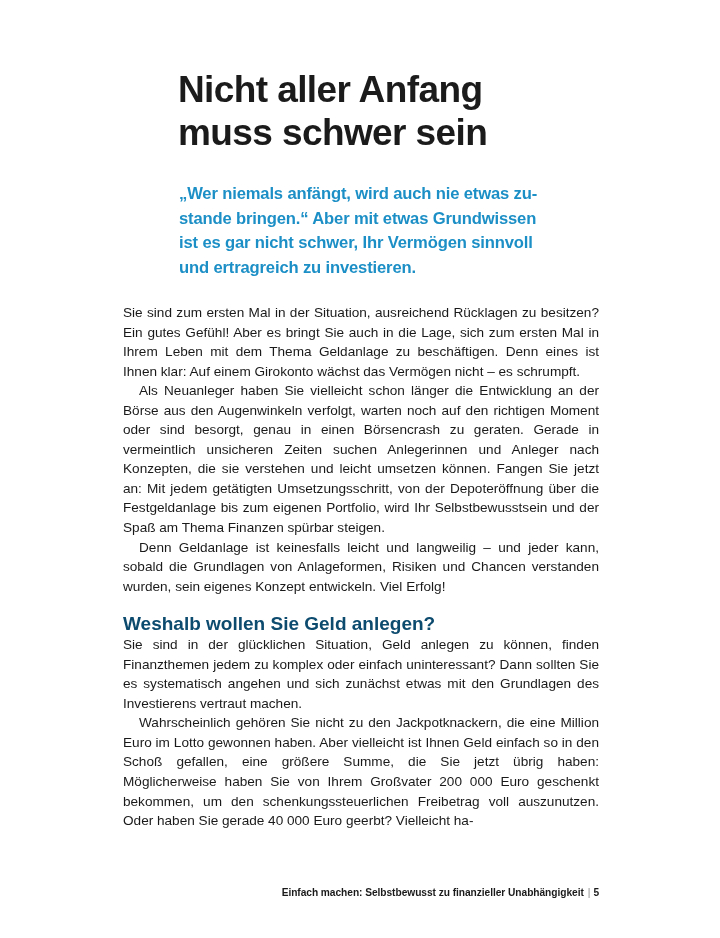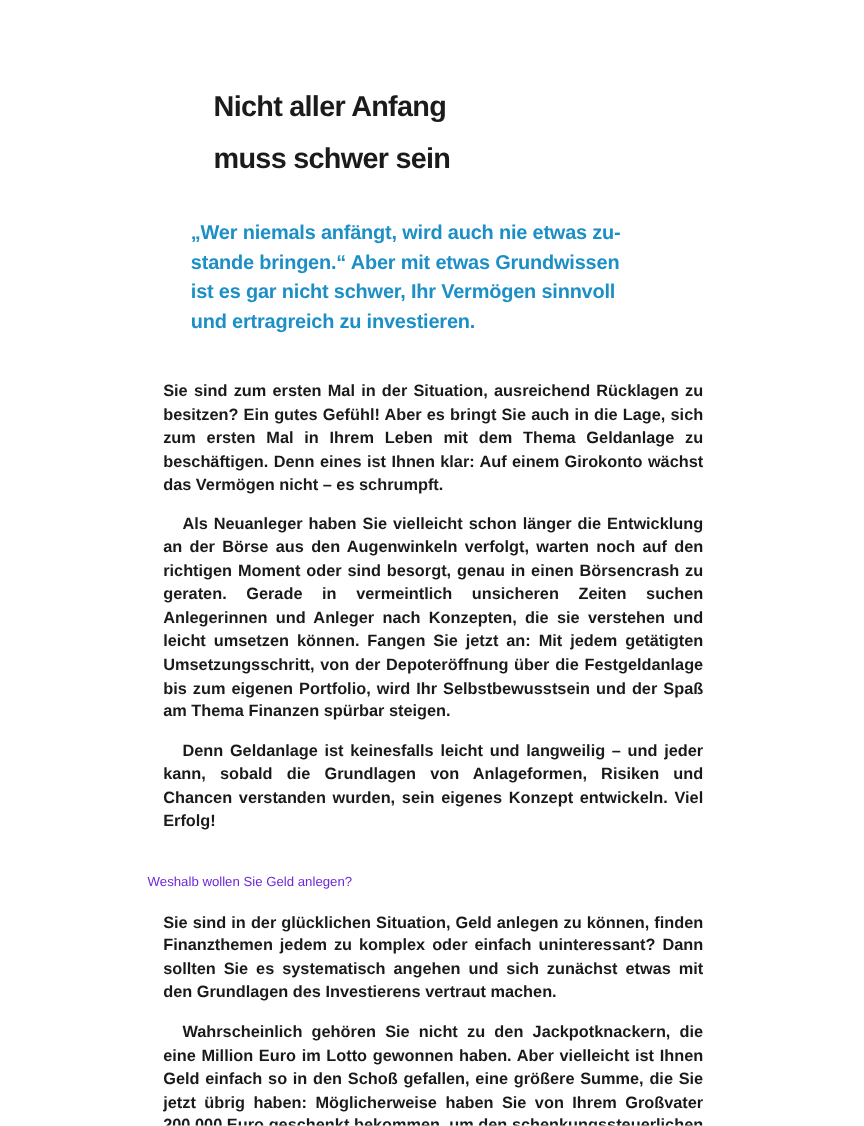--- a/index.html
+++ b/index.html
@@ -30,73 +30,72 @@
   .title-block {
     position: absolute;
     left: 178px;
     top: 68px;
     width: 420px;
   }
   .chapter-title {
     margin: 0;
     font-family: "Liberation Sans", sans-serif;
     font-weight: bold;
-    font-size: 24px;
+    font-size: 37px;
     line-height: 43px;
     letter-spacing: -0.6px;
     color: #1b1b1b;
     white-space: pre-line;
   }
 
   
   .standfirst {
     position: absolute;
-    left: 159px;
+    left: 179px;
     top: 182px;
     width: 424px;
     margin: 0;
     font-family: "Liberation Sans", sans-serif;
     font-weight: bold;
     font-size: 16.6px;
     line-height: 24.6px;
     letter-spacing: -0.15px;
     color: #1c8fc6;
     white-space: pre-line;
   }
 
   
   .body-col {
     position: absolute;
     left: 123px;
     top: 303px;
     width: 476px;
   }
   .body-col p {
-    margin: 13px;
+    margin: 0;
     font-family: "Liberation Sans", sans-serif;
     font-size: 13.6px;
     line-height: 19.55px;
     text-align: justify;
     text-justify: inter-word;
     color: #1a1a1a;
     hyphens: none;
-    font-weight: bold;
   }
   .body-col p.indent {
     text-indent: 16px;
   }
   .subhead {
     margin: 0;
     padding-top: 18px;
     padding-bottom: 1px;
     font-family: "Liberation Sans", sans-serif;
-    font-weight: normal;
-    font-size: 11px;
+    font-weight: bold;
+    font-size: 19px;
     line-height: 20px;
-    color: #6d28d9;
+    color: #0c4a6e;
     text-align: left;
   }
 
   
   .footer {
     position: absolute;
     left: 123px;
     top: 886px;
     width: 476px;
     text-align: right;
@@ -132,14 +131,17 @@
 
   <div class="body-col">
     <p>Sie sind zum ersten Mal in der Situation, ausreichend Rücklagen zu besitzen? Ein gutes Gefühl! Aber es bringt Sie auch in die Lage, sich zum ersten Mal in Ihrem Leben mit dem Thema Geldanlage zu beschäftigen. Denn eines ist Ihnen klar: Auf einem Girokonto wächst das Vermögen nicht – es schrumpft.</p>
     <p class="indent">Als Neuanleger haben Sie vielleicht schon länger die Entwicklung an der Börse aus den Augenwinkeln verfolgt, warten noch auf den richtigen Moment oder sind besorgt, genau in einen Börsencrash zu geraten. Gerade in vermeintlich unsicheren Zeiten suchen Anlegerinnen und Anleger nach Konzepten, die sie verstehen und leicht umsetzen können. Fangen Sie jetzt an: Mit jedem getätigten Umsetzungsschritt, von der Depoteröffnung über die Festgeldanlage bis zum eigenen Portfolio, wird Ihr Selbstbewusstsein und der Spaß am Thema Finanzen spürbar steigen.</p>
     <p class="indent">Denn Geldanlage ist keinesfalls leicht und langweilig – und jeder kann, sobald die Grundlagen von Anlageformen, Risiken und Chancen verstanden wurden, sein eigenes Konzept entwickeln. Viel Erfolg!</p>
     <h2 class="subhead">Weshalb wollen Sie Geld anlegen?</h2>
     <p>Sie sind in der glücklichen Situation, Geld anlegen zu können, finden Finanzthemen jedem zu komplex oder einfach uninteressant? Dann sollten Sie es systematisch angehen und sich zunächst etwas mit den Grundlagen des Investierens vertraut machen.</p>
     <p class="indent">Wahrscheinlich gehören Sie nicht zu den Jackpotknackern, die eine Million Euro im Lotto gewonnen haben. Aber vielleicht ist Ihnen Geld einfach so in den Schoß gefallen, eine größere Summe, die Sie jetzt übrig haben: Möglicherweise haben Sie von Ihrem Großvater 200 000 Euro geschenkt bekommen, um den schenkungssteuerlichen Freibetrag voll auszunutzen. Oder haben Sie gerade 40 000 Euro geerbt? Vielleicht ha-</p>
   </div>
 
+  <div class="footer">
+    <span>Einfach machen: Selbstbewusst zu finanzieller Unabhängigkeit</span><span class="sep">|</span><span>5</span>
+  </div>
 
 </div>
 
 </body></html>

